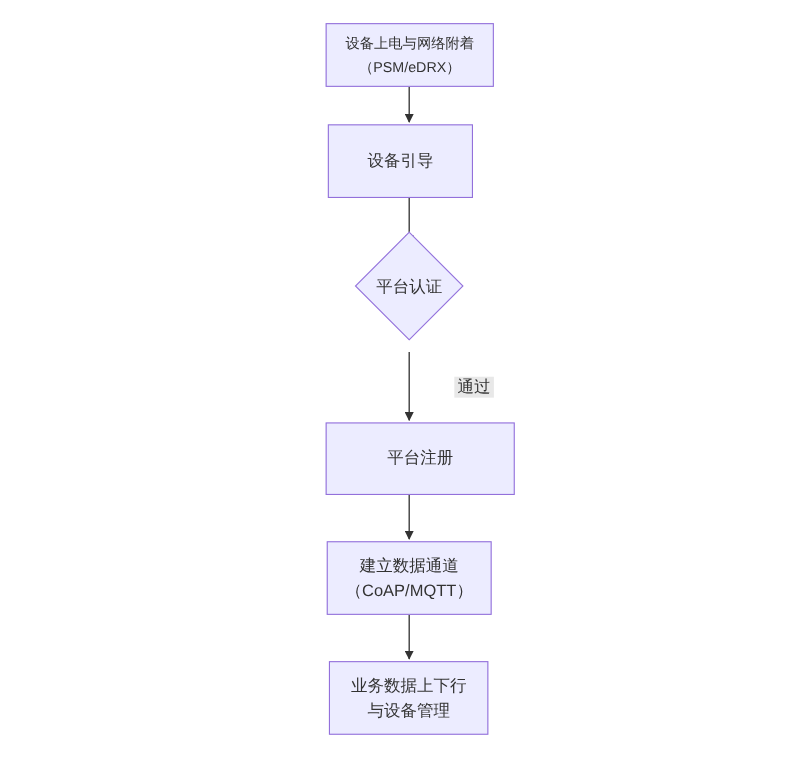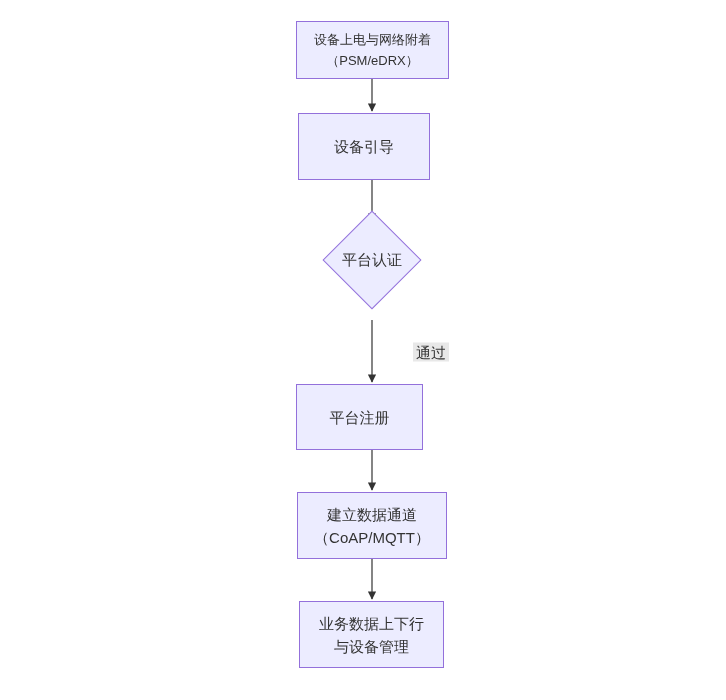--- a/index.html
+++ b/index.html
@@ -107,21 +107,21 @@
     <div>设备引导</div>
   </div>
 
   <div class="diamond-wrap">
     <div class="diamond-shape"></div>
     <div class="diamond-label">平台认证</div>
   </div>
 
   <div class="edge-label">通过</div>
 
-  <div class="node" style="left:296px; top:384px; width:127px; height:66px;">
+  <div class="node" style="left:296px; top:384px; width:172px; height:66px;font-family:Liberation Serif, serif;">
     <div>平台注册</div>
   </div>
 
   <div class="node" style="left:297px; top:492px; width:150px; height:67px;">
     <div>建立数据通道</div>
     <div>（CoAP/MQTT）</div>
   </div>
 
   <div class="node" style="left:299px; top:601px; width:145px; height:67px;">
     <div>业务数据上下行</div>

